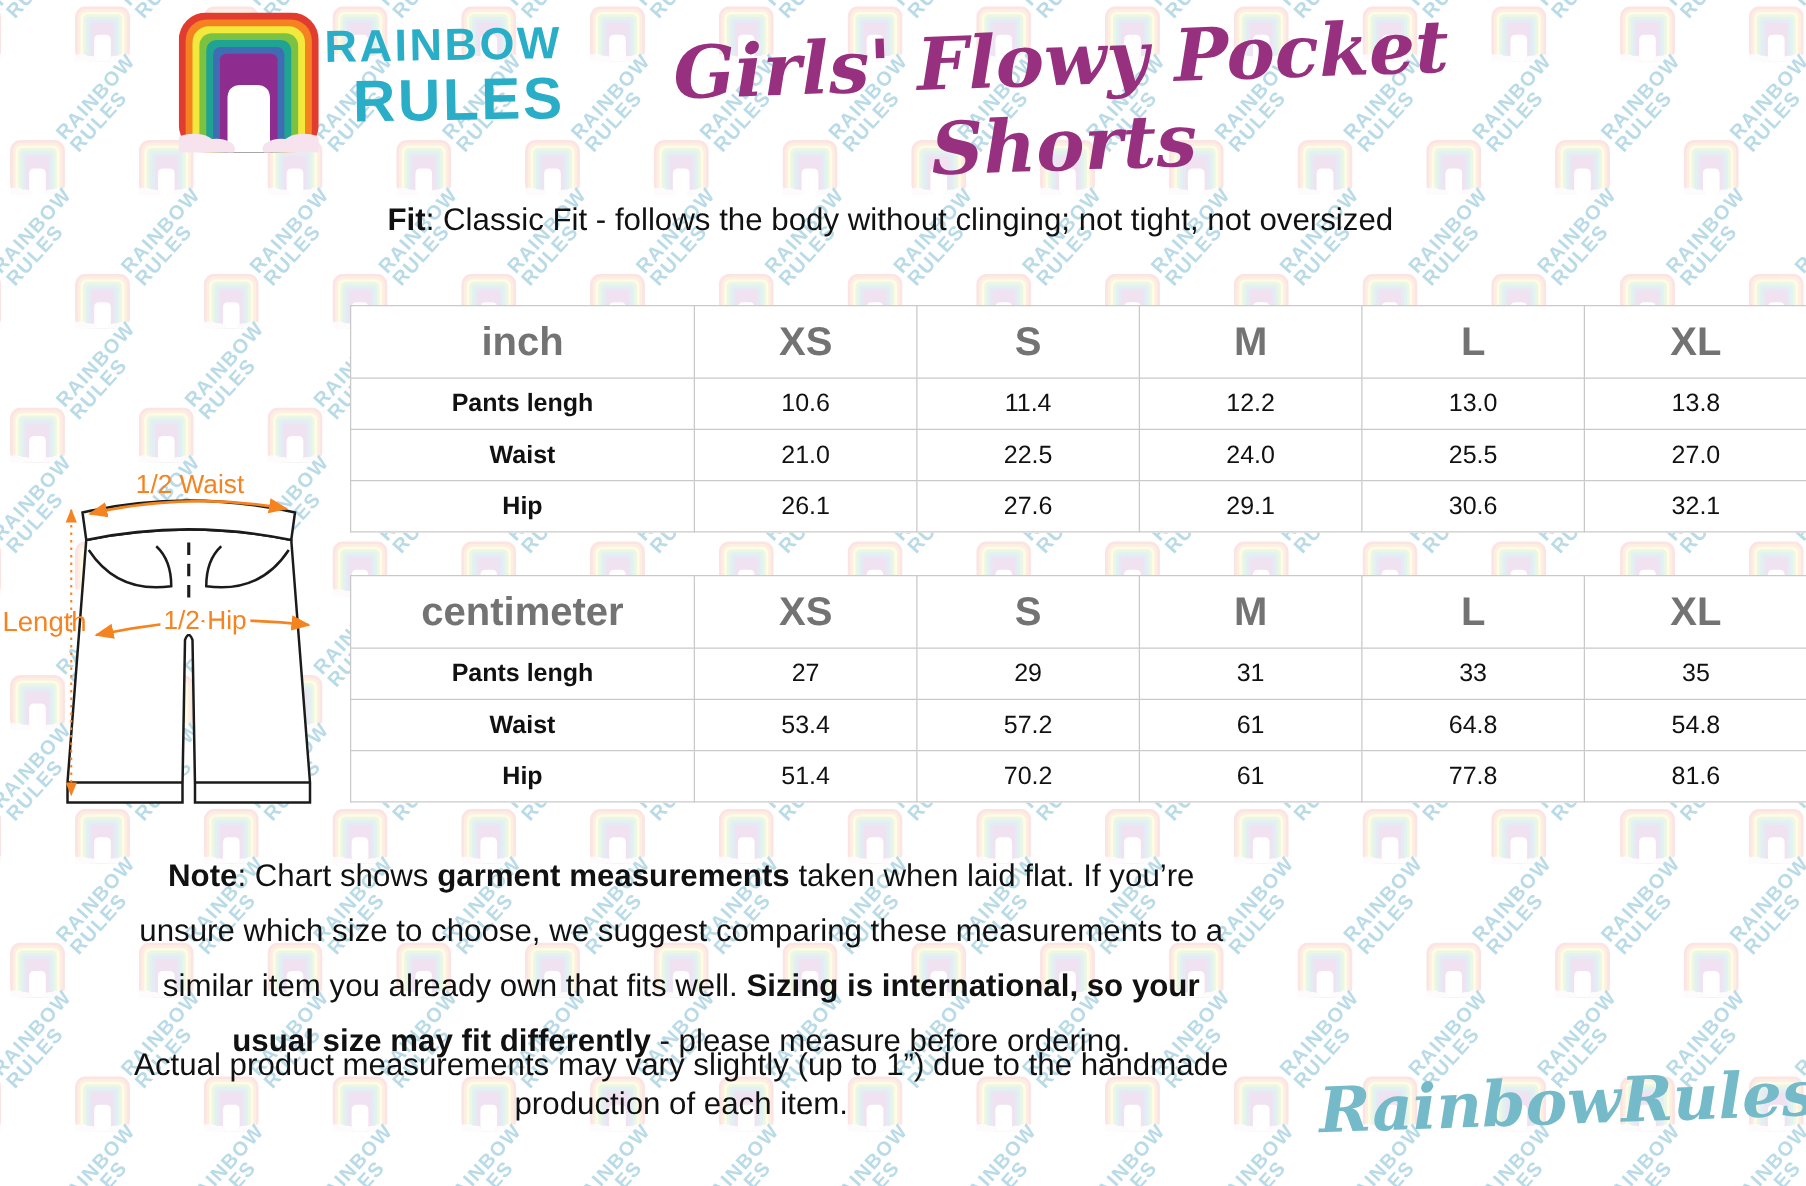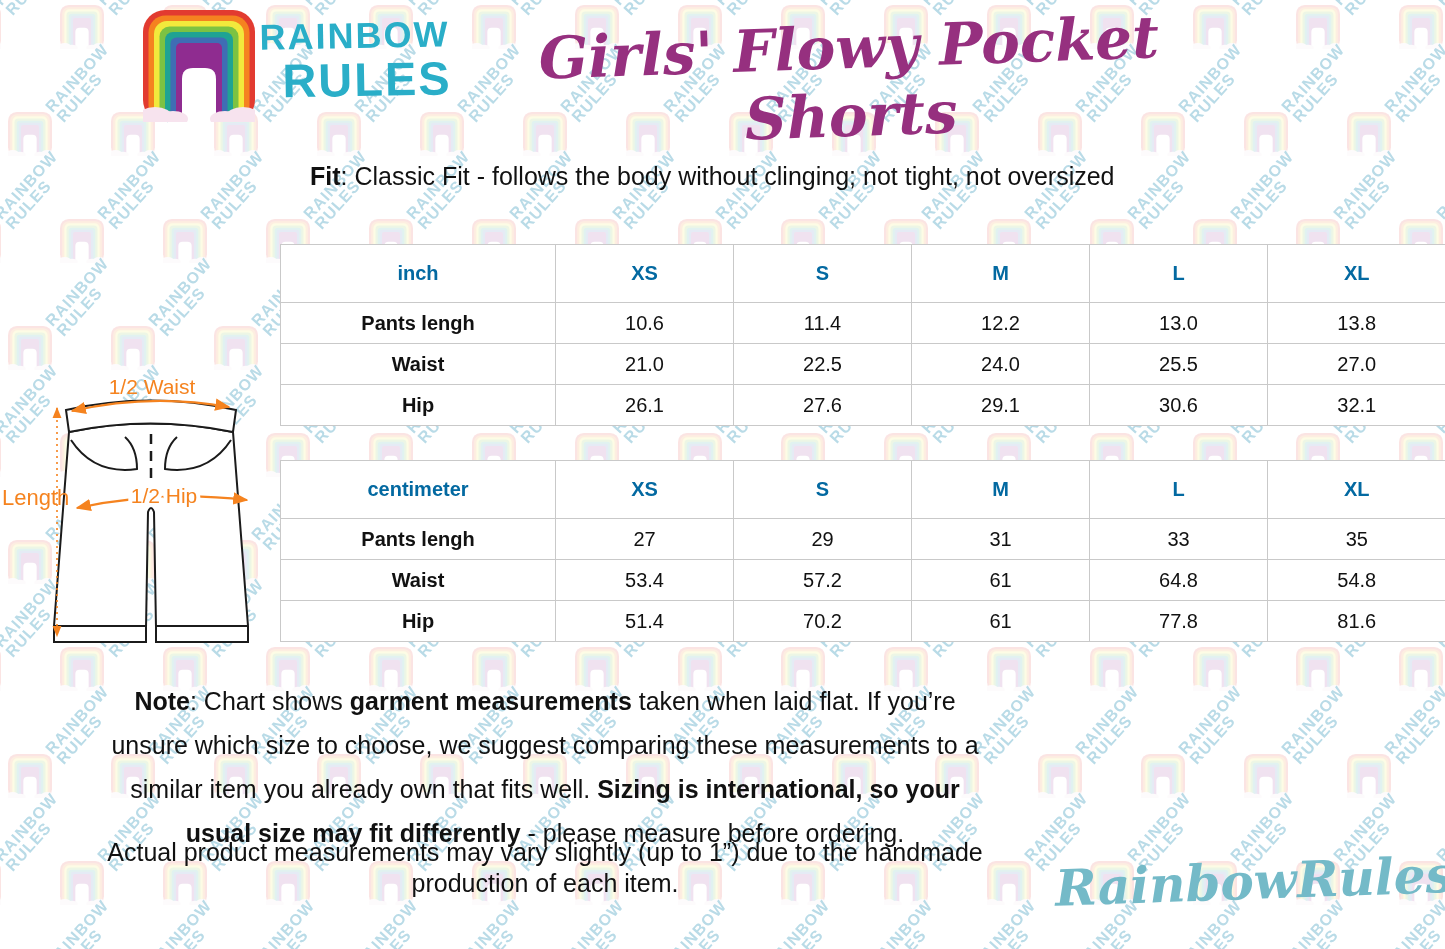--- a/index.html
+++ b/index.html
@@ -23,21 +23,21 @@
   
   .product-info{position:absolute;left:310px;top:160px;z-index:1;font-size:25px;line-height:33px;}
   
   table.size-table{position:absolute;left:280px;width:1165px;z-index:1;border-collapse:collapse;
                    table-layout:fixed;background:#fff;}
   #table-inch{top:244px;}
   #table-cm{top:460px;}
   .size-table th,.size-table td{border:1px solid #c9c9c9;text-align:center;vertical-align:middle;
                    background:#fff;padding:0;}
   .size-table tr>*:last-child{border-right:none;}
-  .size-table thead th{height:57px;font-size:20px;font-weight:bold;color:#0369a1;}
+  .size-table thead th{height:57px;font-size:32px;font-weight:bold;color:#737373;}
   .size-table tbody tr{height:41px;}
   .size-table tbody th{font-size:20px;font-weight:bold;}
   .size-table tbody td{font-size:20px;font-weight:normal;}
   
   .diagram{position:absolute;left:0;top:378px;z-index:1;}
   
   .note-block{position:absolute;left:95px;top:679px;width:900px;z-index:1;text-align:center;
               font-size:25px;line-height:44px;}
   .footer-note{position:absolute;left:95px;top:837px;width:900px;z-index:1;text-align:center;
               font-size:25px;line-height:31px;}

